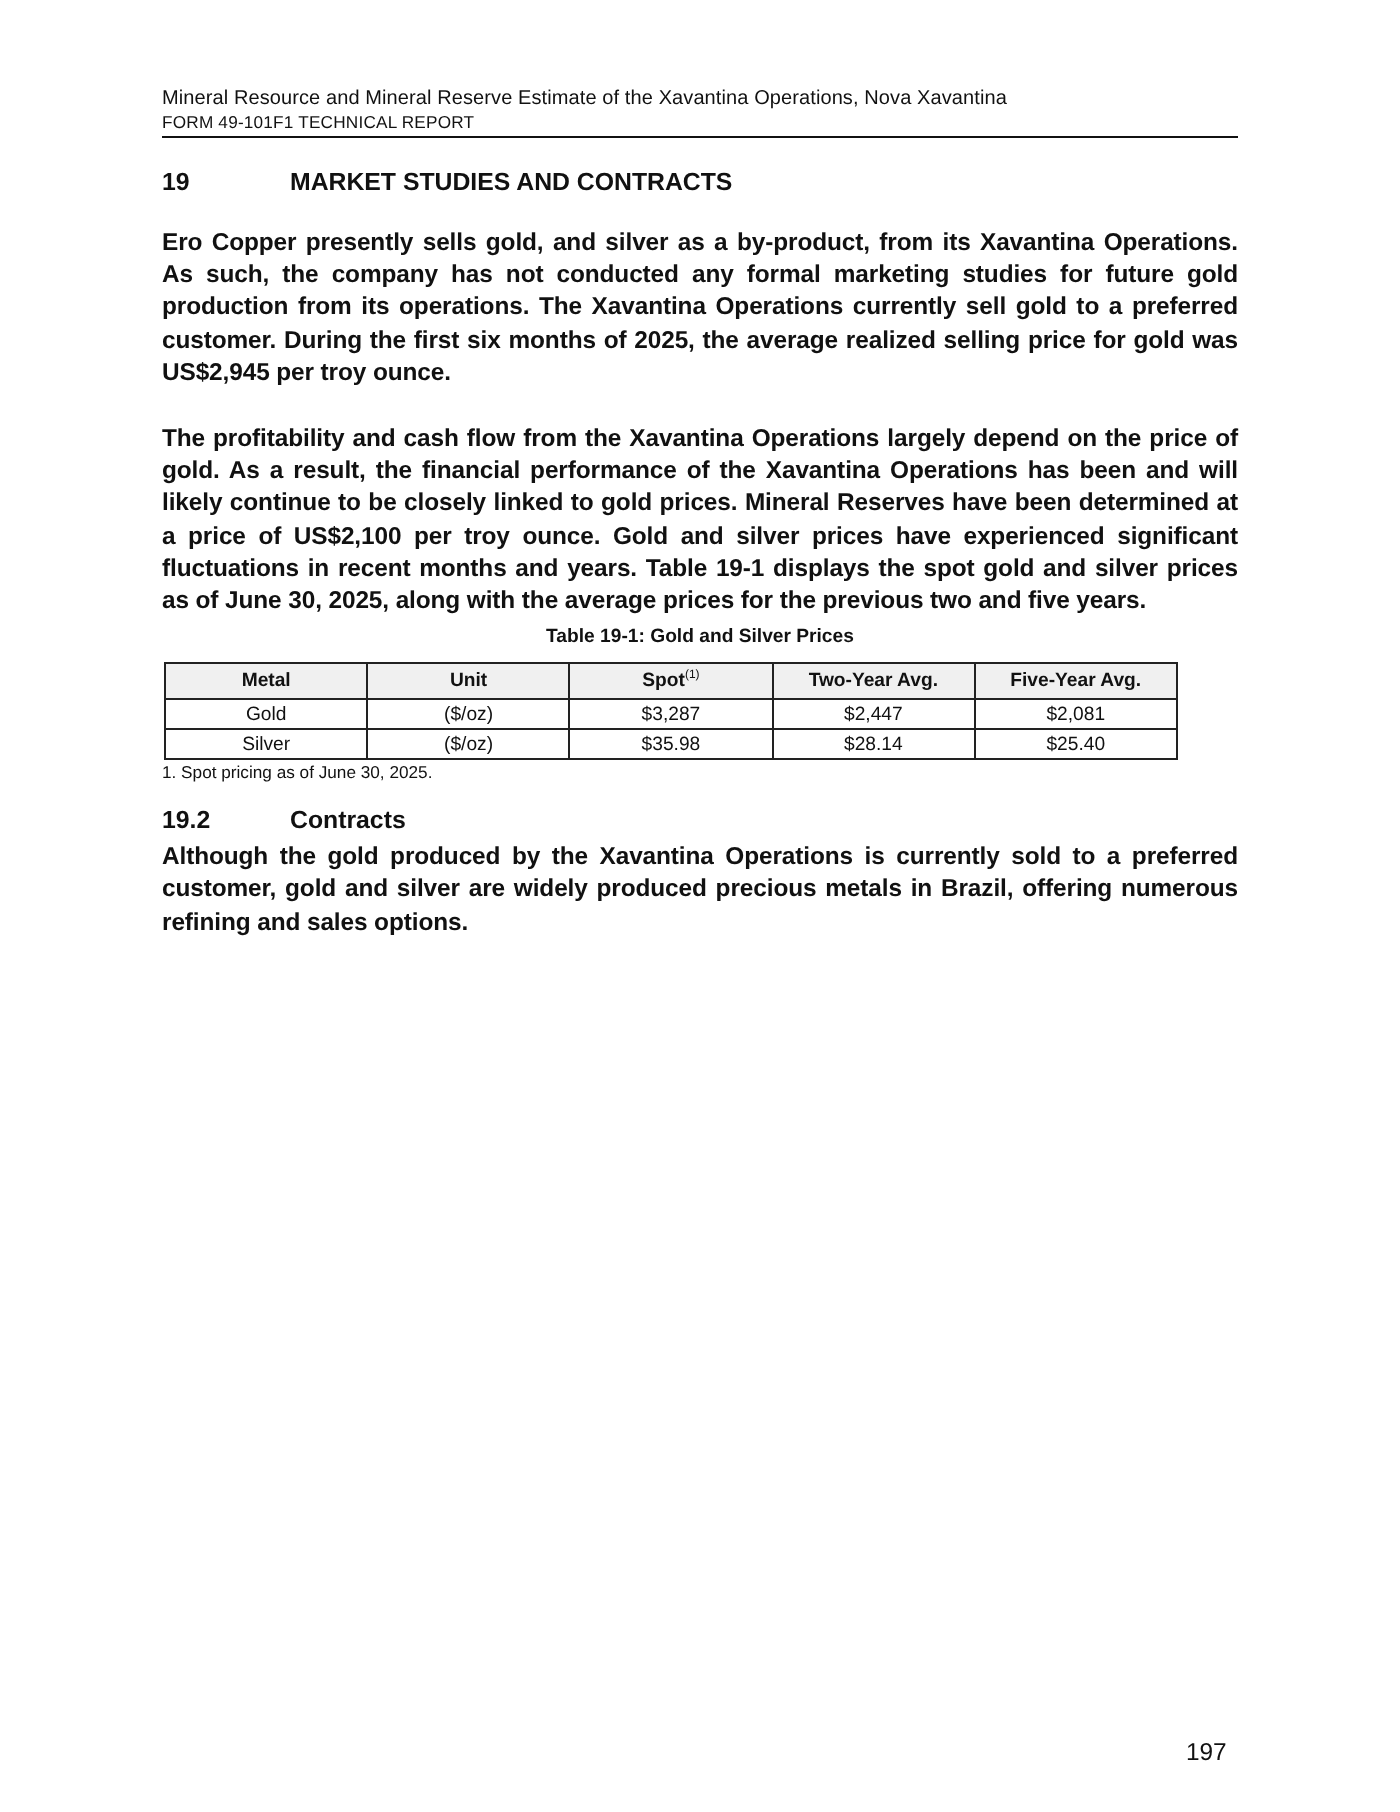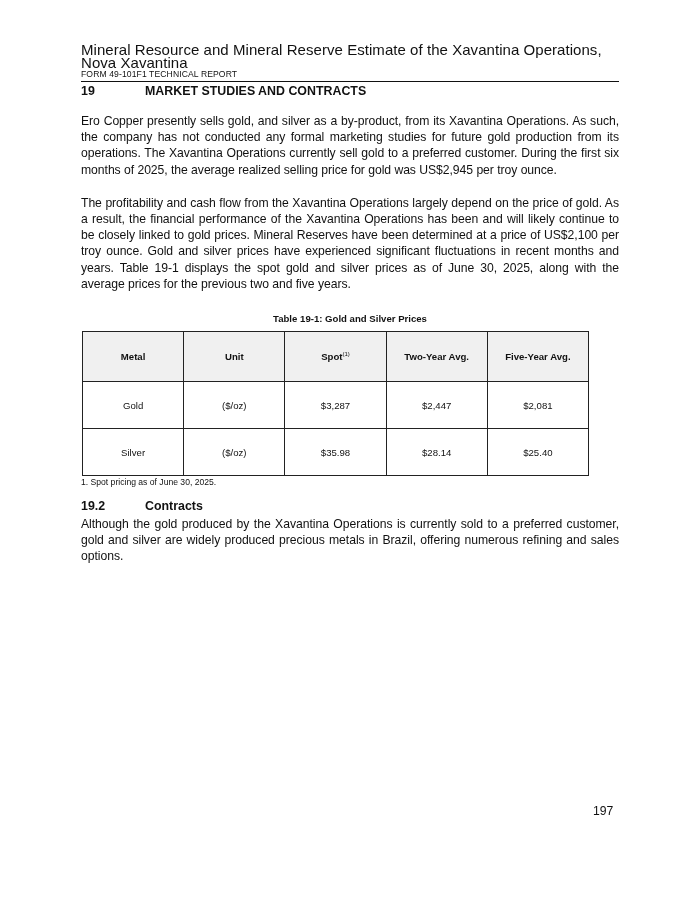--- a/index.html
+++ b/index.html
@@ -17,21 +17,21 @@
     }
     .page-header {
       position: absolute;
       left: 81px;
       top: 43px;
       width: 538px;
       border-bottom: 1.5px solid #111;
       padding-bottom: 2px;
     }
     .header-title {
-      font-size: 15px;
+      font-size: 10px;
       line-height: 13px;
       letter-spacing: 0.05px;
     }
     .header-subtitle {
       font-size: 8.6px;
       line-height: 10px;
       letter-spacing: 0.1px;
     }
     .content {
       position: absolute;
@@ -50,41 +50,42 @@
       flex: none;
     }
     .h1 { margin-top: 0; }
     .h2 { margin-top: 16px; }
     .para {
       font-size: 12.2px;
       line-height: 16.2px;
       text-align: justify;
       margin: 0;
       letter-spacing: -0.05px;
+      font-weight: bold;
     }
     .p1 { margin-top: 15px; }
     .p2 { margin-top: 17px; }
     .table-caption {
       text-align: center;
       font-weight: bold;
       font-size: 9.6px;
-      margin-top: 21px;
+      margin-top: 5px;
       margin-bottom: 7px;
     }
     table.prices {
       border-collapse: collapse;
       width: 507px;
       margin-left: 1px;
       font-size: 9.6px;
     }
     table.prices th, table.prices td {
       border: 1px solid #222;
       text-align: center;
       height: 14px;
-      padding: 16px;
+      padding: 0;
       font-weight: normal;
       margin-left: 40px;
     }
     table.prices th {
       background: #f0f0f0;
       font-weight: bold;
       height: 17px;
     }
     table.prices th sup {
       font-size: 6px;
@@ -93,21 +94,21 @@
     }
     .table-note {
       font-size: 8.6px;
       margin-top: 1px;
     }
     .h3 { margin-top: 12px; }
     .p3 { margin-top: 3px; }
     .page-number {
       position: absolute;
       left: 593px;
-      top: 804px;
+      top: 869px;
       font-size: 12.2px;
     }
   </style>
 </head>
 <body>
 
 <div class="page-header">
   <div class="header-title">Mineral Resource and Mineral Reserve Estimate of the Xavantina Operations, Nova Xavantina</div>
   <div class="header-subtitle">FORM 49-101F1 TECHNICAL REPORT</div>
 </div>

